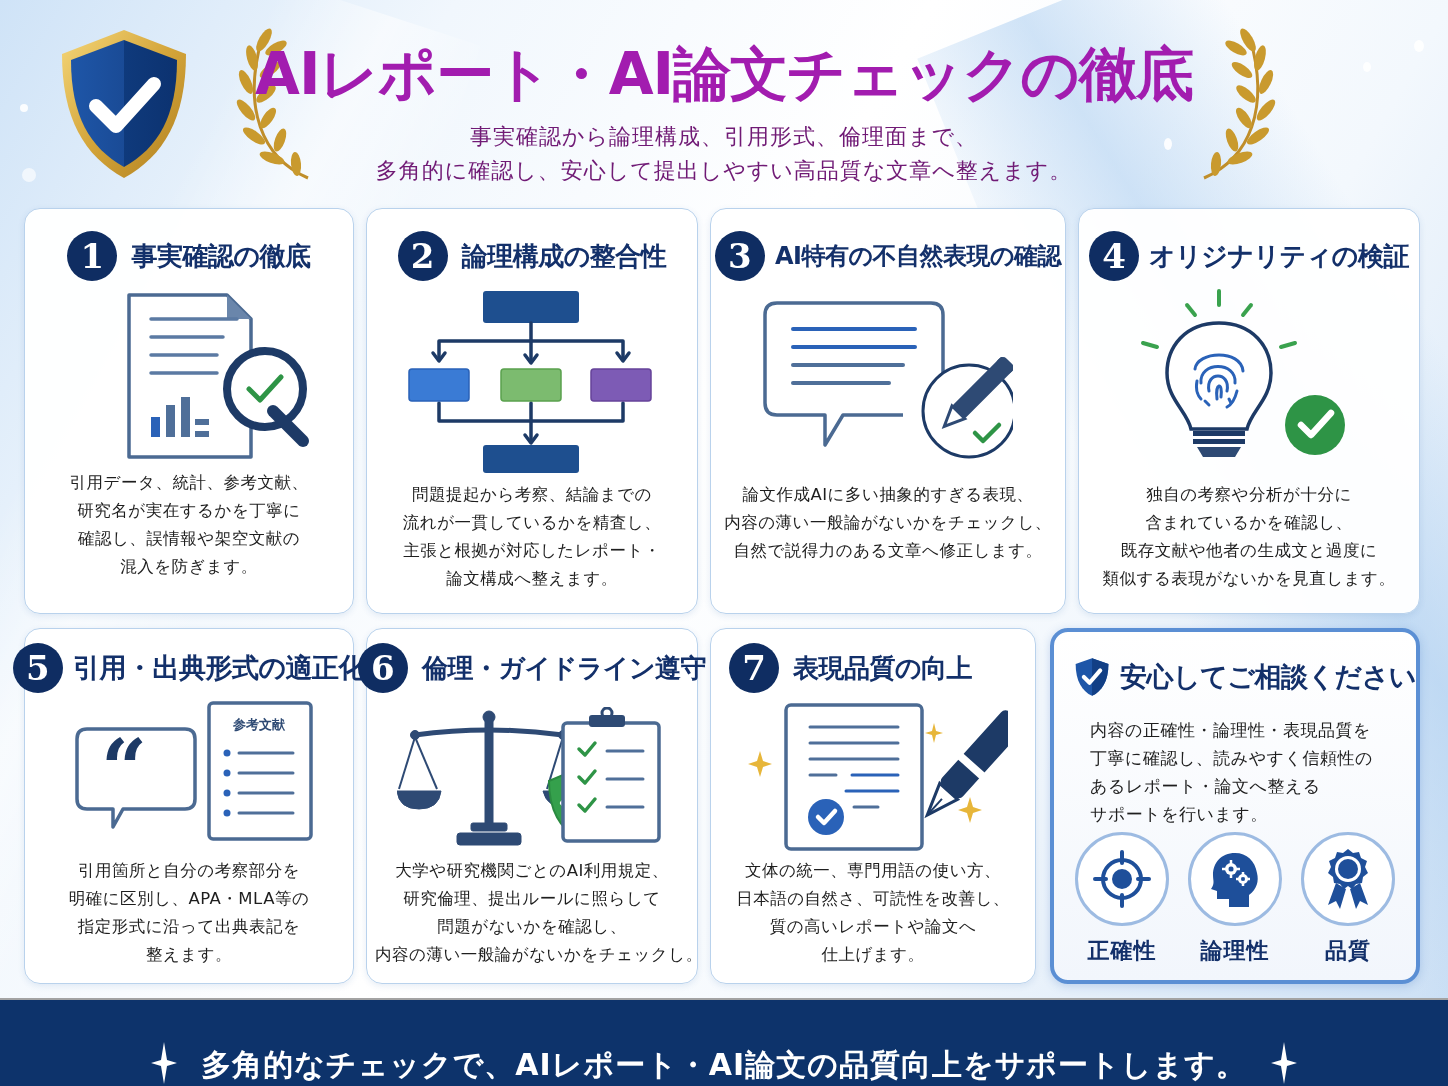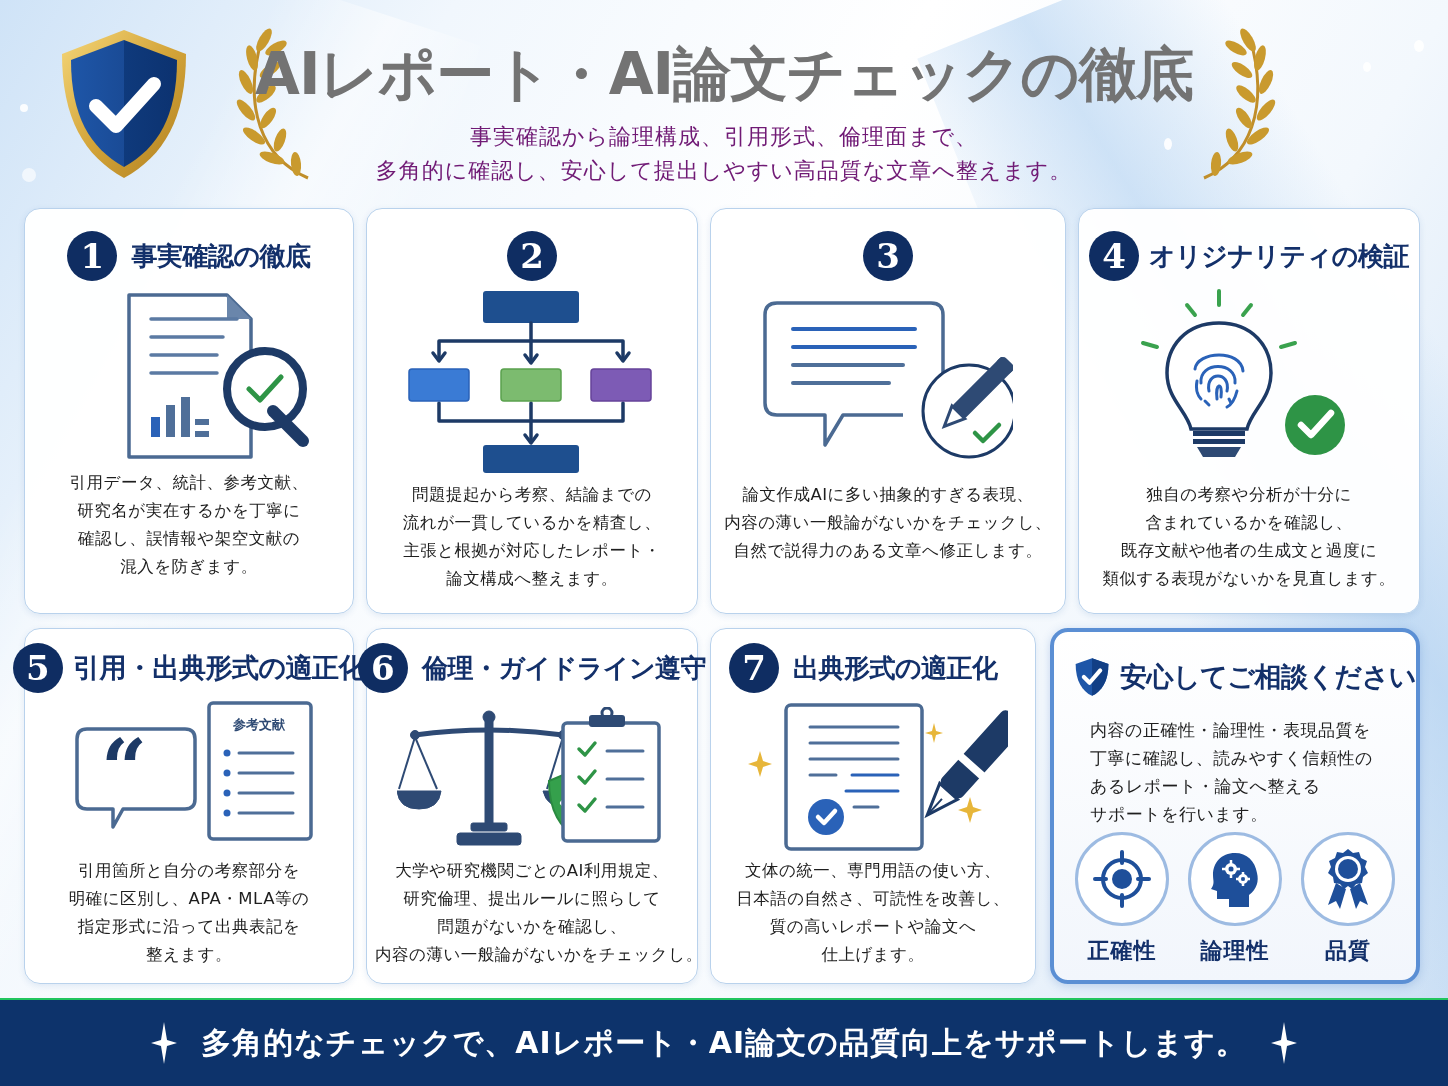--- a/index.html
+++ b/index.html
@@ -16,21 +16,21 @@
   .dot { position: absolute; border-radius: 50%; background: rgba(255,255,255,.9); }
 
   
   .header { position: absolute; left: 0; top: 0; width: 1448px; height: 200px; }
   .shield-logo { position: absolute; left: 58px; top: 28px; width: 132px; height: 152px; }
   .laurel-left { position: absolute; left: 222px; top: 18px; width: 100px; height: 170px; }
   .laurel-right { position: absolute; left: 1190px; top: 18px; width: 100px; height: 170px; transform: scaleX(-1); }
   .title {
     position: absolute; left: 0; right: 0; top: 36px; text-align: center;
     font-family: "DejaVu Sans", sans-serif; font-weight: bold;
-    font-size: 58px; letter-spacing: -1px; color: #737373;
+    font-size: 58px; letter-spacing: -1px; color: #a21caf;
   }
   .subtitle {
     position: absolute; left: 0; right: 0; text-align: center;
     font-size: 22px; color: #701a75; letter-spacing: 1px;
   }
   .subtitle.l1 { top: 122px; }
   .subtitle.l2 { top: 156px; }
 
   
   .card {
@@ -73,22 +73,22 @@
   .feature { width: 108px; display: flex; flex-direction: column; align-items: center; }
   .feature-circle {
     width: 94px; height: 94px; border-radius: 50%; border: 3px solid #9dbbe2;
     background: #fff; display: flex; align-items: center; justify-content: center;
   }
   .feature-label { margin-top: 10px; font-weight: bold; font-size: 22px; color: #13306a; letter-spacing: 1px; }
 
   
   .footer {
     position: absolute; left: 0; top: 998px; width: 1448px; height: 88px;
-    background: #0d336b; display: flex; align-items: center; justify-content: center; gap: 22px;
-    border-top: 2px solid #22c55e;
+    background: #0d336b; display: flex; align-items: flex-end; justify-content: center; gap: 22px;
+    border-top: 2px solid #a3a3a3;
   }
   .footer-text { color: #fff; font-weight: bold; font-size: 30px; letter-spacing: 1px; }
   .sparkle { width: 30px; height: 46px; }
 </style>
 </head>
 <body>
 
 <div class="bg-streak streak1"></div>
 <div class="bg-streak streak2"></div>
 <div class="dot" style="left:20px;top:104px;width:8px;height:8px"></div>
@@ -186,20 +186,21 @@
     <div>引用データ、統計、参考文献、</div>
     <div>研究名が実在するかを丁寧に</div>
     <div>確認し、誤情報や架空文献の</div>
     <div>混入を防ぎます。</div>
   </div>
 </section>
 
 <section class="card c2">
   <div class="card-head">
     <span class="num-badge">2</span>
+    <h2 class="card-title">論理構成の整合性</h2>
   </div>
   <div class="card-art" style="top:80px">
     <svg width="250" height="186" viewBox="0 0 250 186">
       <rect x="76" y="2" width="96" height="32" rx="3" fill="#1e4f8f"></rect>
       <g stroke="#1d3a66" stroke-width="3.5" fill="none" stroke-linecap="round" stroke-linejoin="round">
         <line x1="124" y1="34" x2="124" y2="52"></line>
         <path d="M32 70 V52 H216 V70"></path>
           <line x1="124" y1="52" x2="124" y2="72"></line>
         <path d="M26 64 L32 72 L38 64"></path>
           <path d="M118 66 L124 74 L130 66"></path>
@@ -218,20 +219,21 @@
     <div>問題提起から考察、結論までの</div>
     <div>流れが一貫しているかを精査し、</div>
     <div>主張と根拠が対応したレポート・</div>
     <div>論文構成へ整えます。</div>
   </div>
 </section>
 
 <section class="card c3">
   <div class="card-head" style="gap:10px">
     <span class="num-badge">3</span>
+    <h2 class="card-title" style="font-size:24px">AI特有の不自然表現の確認</h2>
   </div>
   <div class="card-art" style="top:90px">
     <svg width="250" height="160" viewBox="0 0 250 160">
       <path d="M14 4 H168 Q180 4 180 16 V88 M140 116 H80 L62 146 V116 H14 Q2 116 2 104 V16 Q2 4 14 4" fill="#fff" stroke="#4b6a92" stroke-width="3.5" stroke-linejoin="round"></path>
       <g stroke-width="4" stroke-linecap="round">
         <line x1="30" y1="30" x2="152" y2="30" stroke="#2a62b8"></line>
         <line x1="30" y1="48" x2="152" y2="48" stroke="#2a62b8"></line>
         <line x1="30" y1="66" x2="140" y2="66" stroke="#4f6f99"></line>
         <line x1="30" y1="84" x2="126" y2="84" stroke="#4f6f99"></line>
       </g>
@@ -367,21 +369,21 @@
     <div>大学や研究機関ごとのAI利用規定、</div>
     <div>研究倫理、提出ルールに照らして</div>
     <div>問題がないかを確認し、</div>
     <div>内容の薄い一般論がないかをチェックし。</div>
   </div>
 </section>
 
 <section class="card c7">
   <div class="card-head" style="top:14px;justify-content:flex-start;padding-left:18px">
     <span class="num-badge">7</span>
-    <h2 class="card-title">出典形式の適正化</h2>
+    <h2 class="card-title">表現品質の向上</h2>
   </div>
   <div class="card-art" style="top:72px">
     <svg width="270" height="152" viewBox="0 0 270 152">
       <rect x="48" y="4" width="136" height="144" rx="5" fill="#fff" stroke="#4b6a92" stroke-width="3.5"></rect>
       <g stroke-width="3" stroke-linecap="round">
         <line x1="72" y1="26" x2="160" y2="26" stroke="#4f6f99"></line>
         <line x1="72" y1="42" x2="160" y2="42" stroke="#4f6f99"></line>
         <line x1="72" y1="58" x2="160" y2="58" stroke="#4f6f99"></line>
         <line x1="72" y1="74" x2="98" y2="74" stroke="#4f6f99"></line>
         <line x1="114" y1="74" x2="160" y2="74" stroke="#2a62b8"></line>

